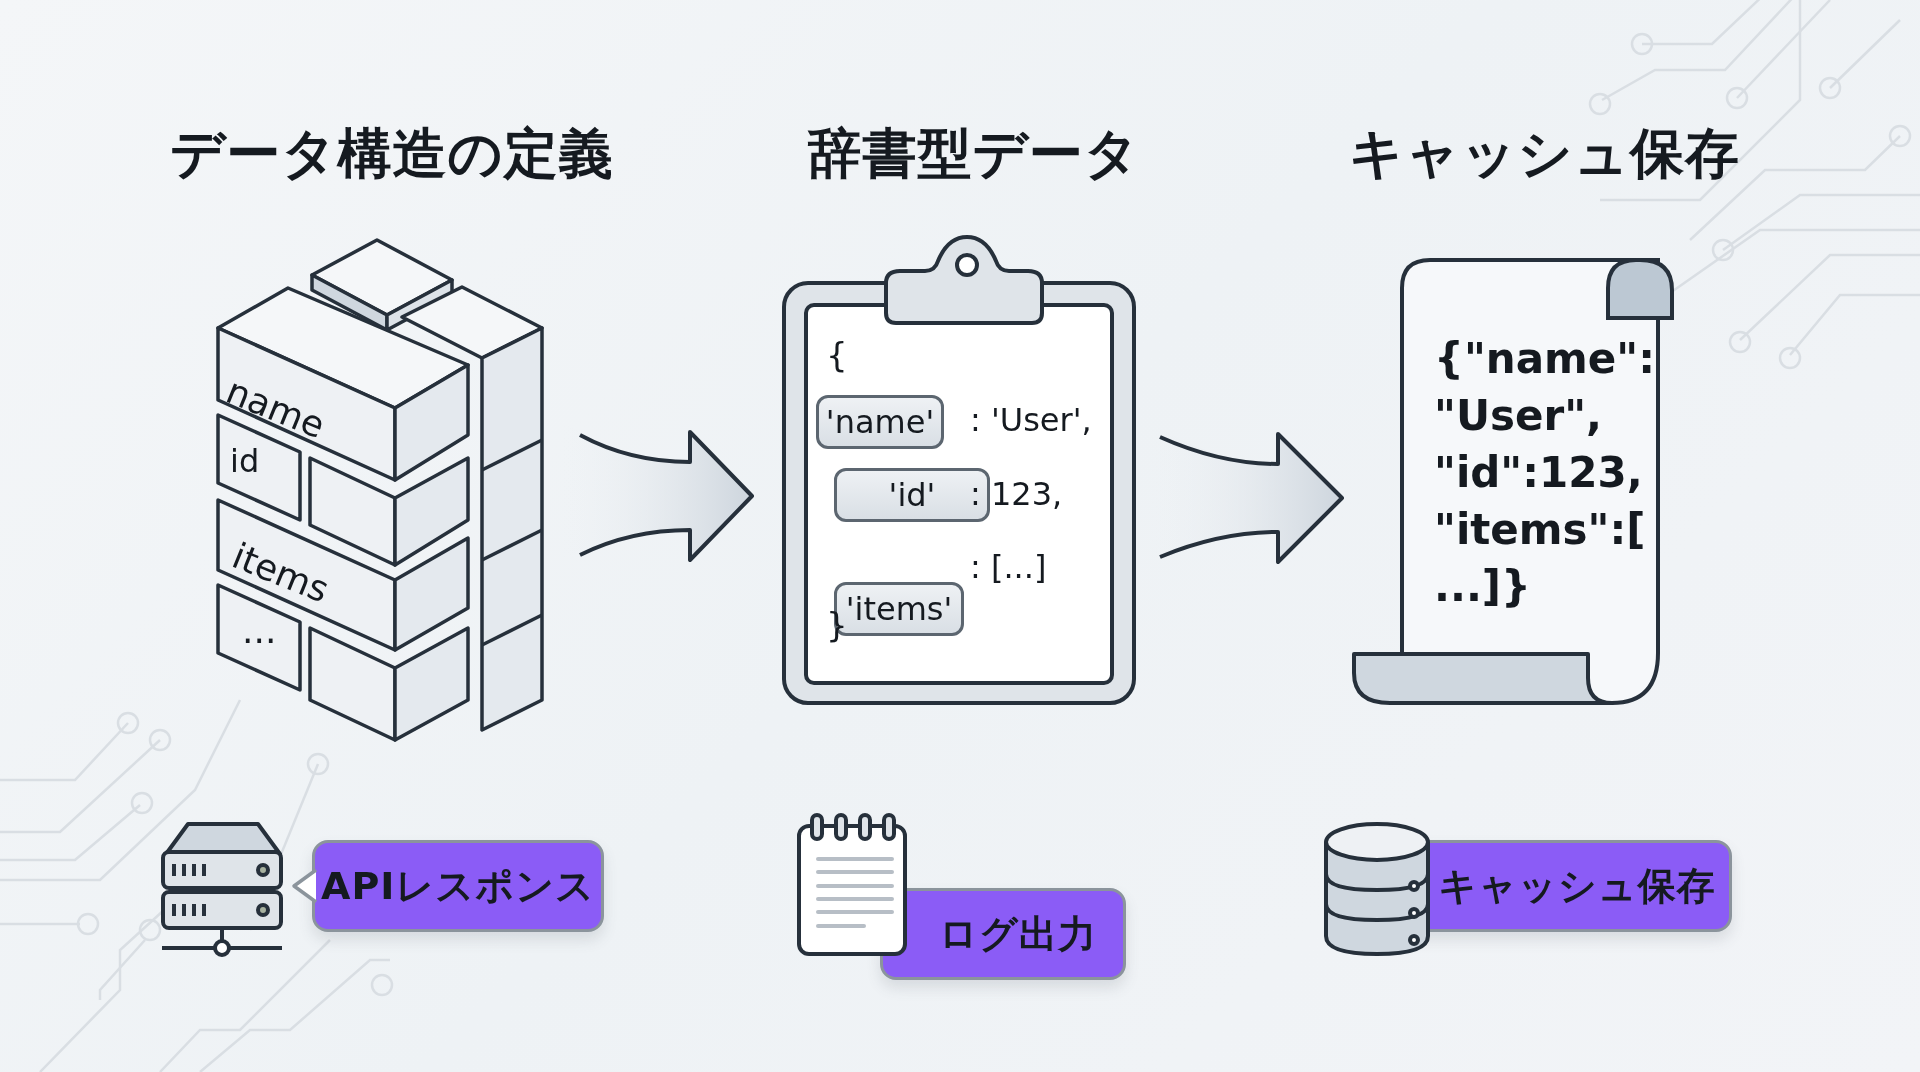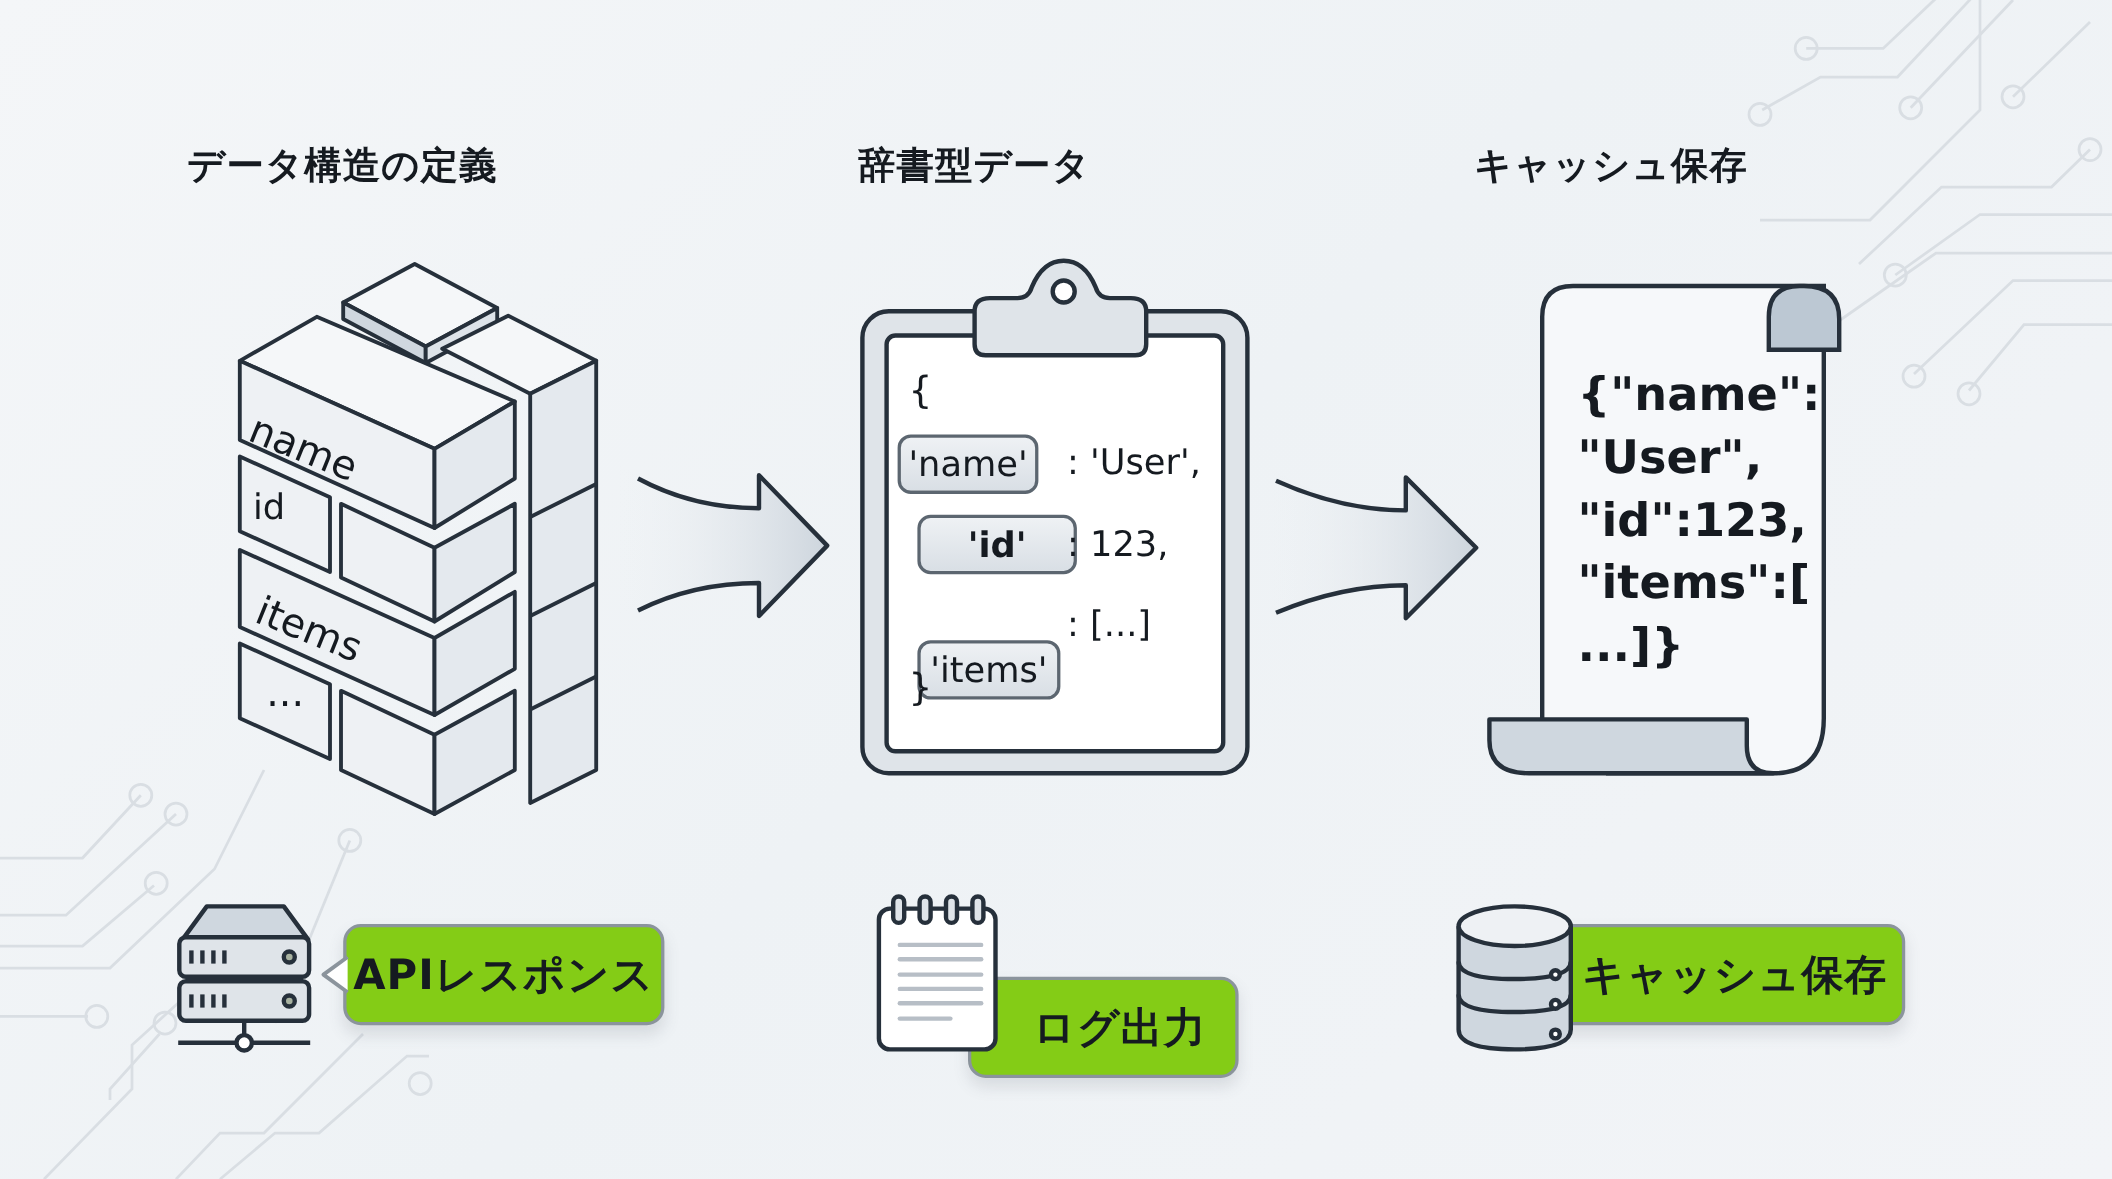--- a/index.html
+++ b/index.html
@@ -6,38 +6,38 @@
   body {
     width: 1920px; height: 1072px; overflow: hidden; position: relative;
     background: linear-gradient(135deg, #f4f6f8 0%, #eef2f5 50%, #f2f4f7 100%);
     font-family: "DejaVu Sans", "Liberation Sans", sans-serif;
     color: #151a20;
   }
   .bg-circuits { position: absolute; left: 0; top: 0; width: 1920px; height: 1072px; }
   .bg-circuits path, .bg-circuits circle { fill: none; stroke: #d9dee3; stroke-width: 2.5; }
 
   .col-title {
-    position: absolute; top: 128px; font-size: 34px; font-weight: bold;
-    letter-spacing: 1px; text-align: left; white-space: nowrap;
+    position: absolute; top: 118px; font-size: 54px; font-weight: bold;
+    letter-spacing: 1px; text-align: right; white-space: nowrap;
   }
 
   .ill { position: absolute; }
   .ill svg { overflow: visible; }
 
   .code-line { position: absolute; font-family: "DejaVu Sans", sans-serif; color: #151a20; }
 
   .key-box {
     position: absolute; height: 54px; border: 3px solid #5c6670; border-radius: 12px;
     background: linear-gradient(#eef1f4, #d9dfe5); box-sizing: border-box;
     font-size: 32px; display: flex; align-items: center; justify-content: center;
   }
   .val-text { position: absolute; font-size: 32px; }
 
   .label-box {
-    position: absolute; height: 92px; background: #84cc16; border: 3.5px solid #8b949c;
+    position: absolute; height: 92px; background: #8b5cf6; border: 3.5px solid #8b949c;
     border-radius: 16px; box-sizing: border-box; box-shadow: 0 8px 14px rgba(80,90,100,0.15);
     font-size: 38px; font-weight: bold; display: flex; align-items: center; justify-content: center;
     letter-spacing: 1px;
   }
   .serialized {
     position: absolute; left: 1434px; top: 330px; font-size: 42px; line-height: 57px;
     font-weight: bold; white-space: pre;
   }
 </style>
 </head>
@@ -141,21 +141,21 @@
 <div class="ill" style="left:780px; top:235px; width:360px; height:475px;">
   <svg width="360" height="475" viewBox="0 0 360 475">
     <rect x="4" y="48" width="350" height="420" rx="24" fill="#dfe4e9" stroke="#26303b" stroke-width="4"></rect>
     <rect x="26" y="70" width="306" height="378" rx="8" fill="#ffffff" stroke="#26303b" stroke-width="4"></rect>
     <path d="M106 48 Q106 36 120 36 L145 36 Q155 36 158 26 Q168 2 187 2 Q206 2 216 26 Q219 36 229 36 L248 36 Q262 36 262 48 L262 78 Q262 88 252 88 L116 88 Q106 88 106 78 Z" fill="#dfe4e9" stroke="#26303b" stroke-width="4"></path>
     <circle cx="187" cy="30" r="10" fill="#fff" stroke="#26303b" stroke-width="4"></circle>
   </svg>
   <span class="code-line" style="left:46px; top:100px; font-size:34px;">{</span>
   <div class="key-box" style="left:36px; top:160px; width:128px;">'name'</div>
   <span class="val-text" style="left:190px; top:166px;text-align:right;">: 'User',</span>
-  <div class="key-box" style="left:54px; top:233px; width:145px;font-weight:bold;">'id'</div>
+  <div class="key-box" style="left:54px; top:233px; width:156px;">'id'</div>
   <span class="val-text" style="left:190px; top:240px;">: 123,</span>
   <div class="key-box" style="left:54px; top:307px; width:130px;margin-top:40px;">'items'</div>
   <span class="val-text" style="left:190px; top:313px;">: [...]</span>
   <span class="code-line" style="left:46px; top:370px; font-size:34px;">}</span>
 </div>
 
 <div class="ill" style="left:1150px; top:422px;">
   <svg width="200" height="130" viewBox="0 0 200 130">
     <defs>
       <linearGradient id="ag2" x1="0" x2="1">

